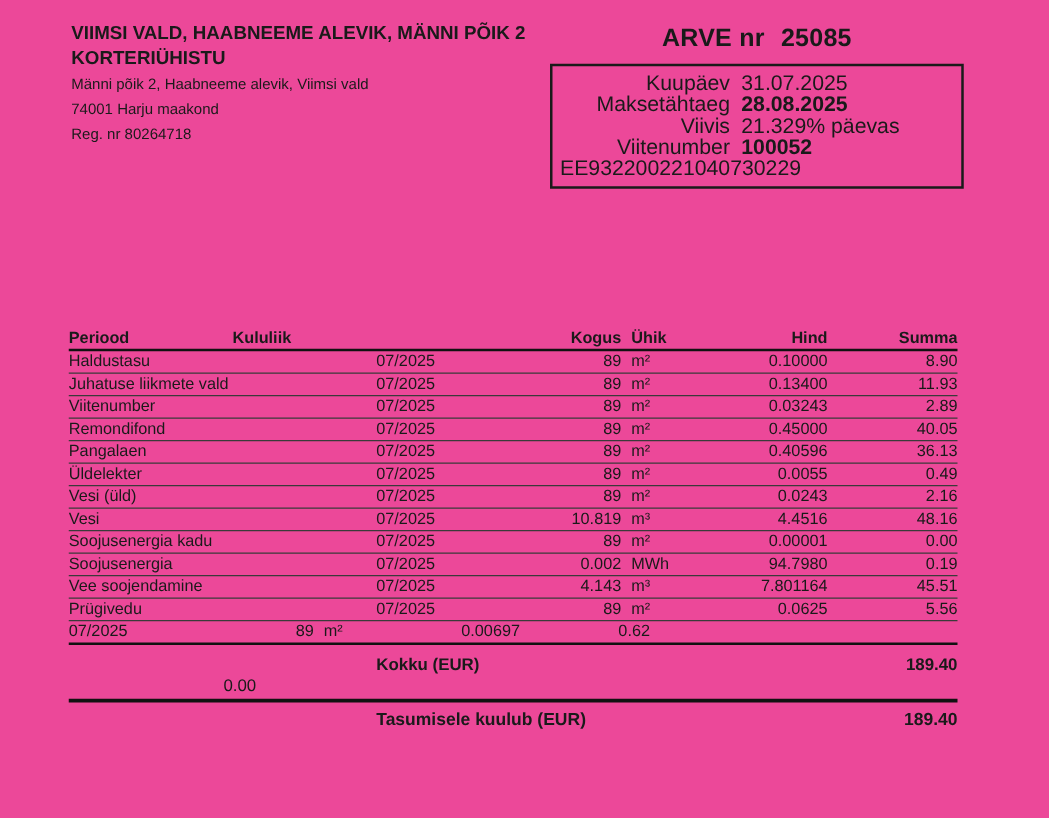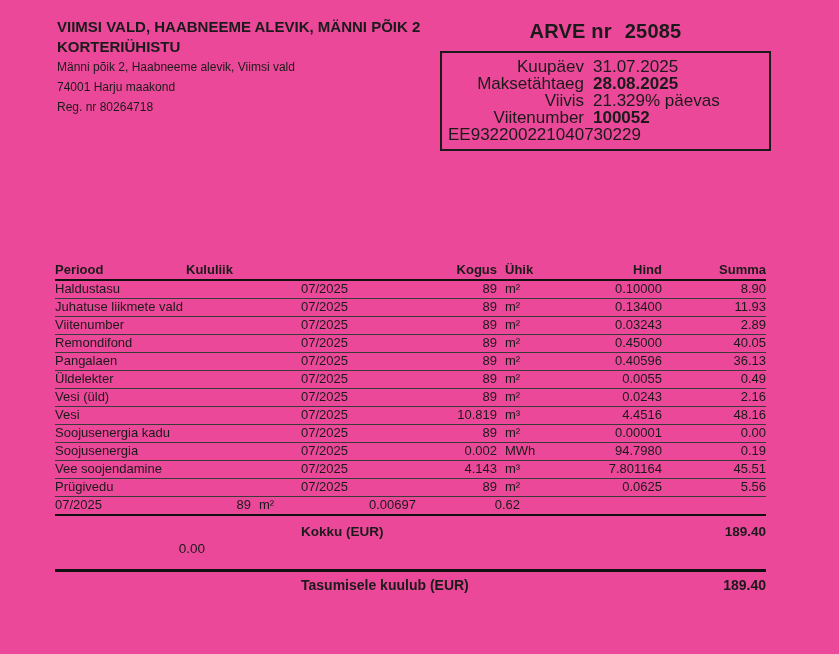--- a/index.html
+++ b/index.html
@@ -40,21 +40,21 @@
   .c-yhik     { width:58px;  padding-left:8px; box-sizing:border-box; }
   .c-hind     { width:107px; text-align:right; }
   .c-summa    { width:104px; text-align:right; }
 
   
   .totals { padding-top:7px; }
   .totals-row { display:flex; height:17px; line-height:17px; font-size:13.5px; }
   .totals-label { margin-left:246px; flex:1; }
   .totals-value { width:150px; text-align:right; }
   .grand-row {
-    display:flex; margin-top:12px; border-top:3px solid #111;
+    display:flex; margin-top:2px; border-top:3px solid #111;
     padding-top:4px; height:20px; line-height:18px;
     font-weight:bold; font-size:14px;
   }
   .grand-label { margin-left:246px; flex:1; }
   .grand-value { width:150px; text-align:right; }
 </style>
 </head>
 <body>
 
 <div class="page">

